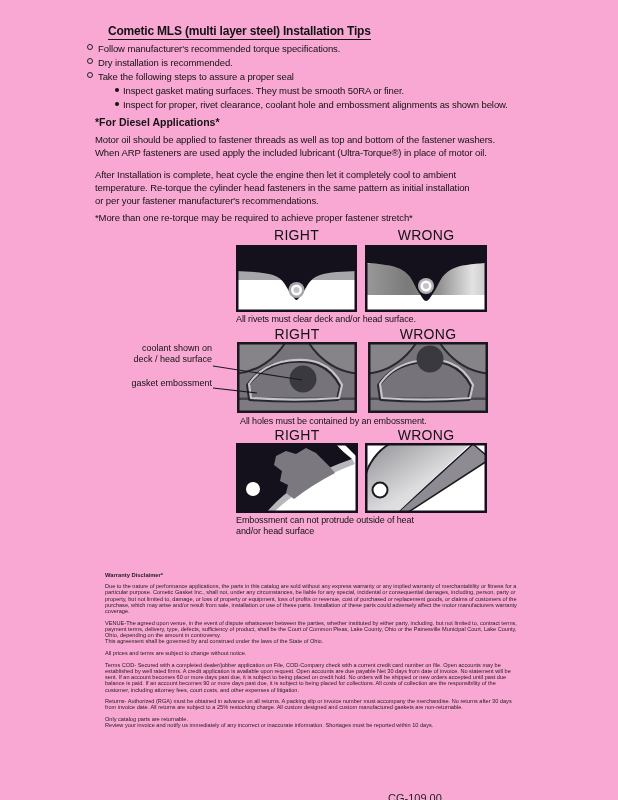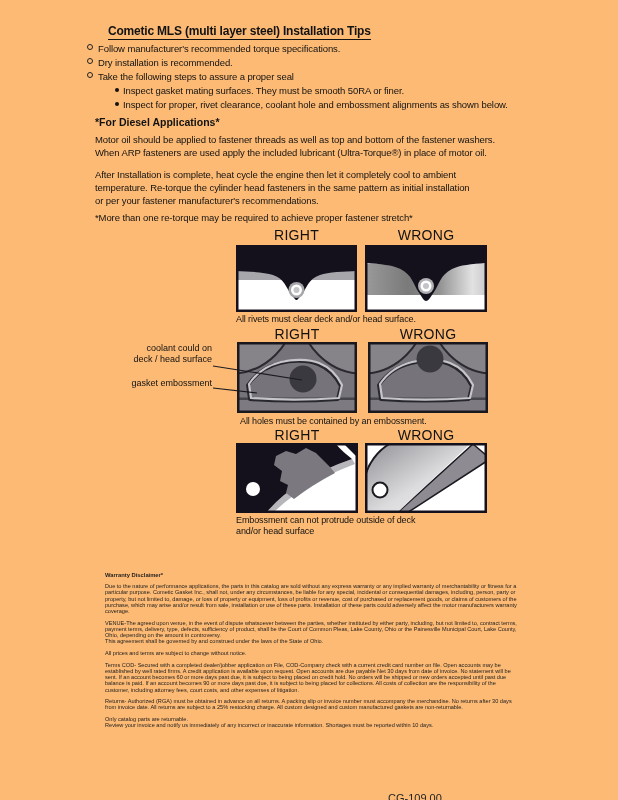--- a/index.html
+++ b/index.html
@@ -1,16 +1,16 @@
 <!DOCTYPE html>
 <html><head>
 <meta charset="utf-8">
 <style>
   html,body{margin:0;padding:0;background:#fff;}
-  .page{position:relative;width:618px;height:800px;background:#fdba74;
+  .page{position:relative;width:618px;height:800px;background:#f9a8d4;
         font-family:"Liberation Sans",sans-serif;color:#121212;overflow:hidden;}
 
   .title{position:absolute;left:108px;top:24px;font-size:12px;font-weight:bold;
          letter-spacing:-0.2px;border-bottom:1.5px solid #121212;padding-bottom:1px;}
 
   .bullets{position:absolute;left:87px;top:42px;font-size:9.5px;line-height:14px;
            letter-spacing:-0.1px;}
   .brow{white-space:nowrap;}
   .brow.sub{margin-left:28px;}
   .m1{display:inline-block;width:4px;height:4px;border:1px solid #222;border-radius:50%;
@@ -99,21 +99,21 @@
       <circle cx="61" cy="41" r="3" fill="#c4c3c7"></circle>
       <rect x="1.25" y="1.25" width="119.5" height="64.5" fill="none" stroke="#14101c" stroke-width="2.5"></rect>
     </svg>
   </div>
 
   <div class="caption" style="left:236px;top:314px;">All rivets must clear deck and/or head surface.</div>
 
   <div class="plabel" style="left:237px;top:326px;width:120px;">RIGHT</div>
   <div class="plabel" style="left:368px;top:326px;width:120px;">WRONG</div>
 
-  <div class="ann" style="top:343px;">coolant could on
+  <div class="ann" style="top:343px;">coolant shown on
 deck / head surface</div>
   <div class="ann" style="top:378px;">gasket embossment</div>
 
   <svg class="leader" width="105" height="50">
     <line x1="8" y1="14" x2="97" y2="28" stroke="#1c1a21" stroke-width="1.2"></line>
     <line x1="8" y1="36" x2="52" y2="41" stroke="#1c1a21" stroke-width="1.2"></line>
   </svg>
 
   <div class="panel" style="left:237px;top:342px;">
     <svg width="120" height="71" viewBox="0 0 120 71">
@@ -175,21 +175,21 @@
       </defs>
       <rect width="122" height="70" fill="#ffffff"></rect>
       <path d="M32,70 L108,1 L122,13 L122,18 L42,70 Z" fill="#8e8c92" stroke="#1c1a21" stroke-width="1.5" stroke-linejoin="round"></path>
       <path d="M26,0 H106 L32,70 L0,70 L0,34 C3,21 12,8 26,0 Z" fill="url(#gradB)"></path>
       <path d="M26,0 C12,8 3,21 0,34" fill="none" stroke="#1c1a21" stroke-width="2"></path>
       <circle cx="15" cy="47" r="7.5" fill="#ffffff" stroke="#1c1a21" stroke-width="2"></circle>
       <rect x="1.25" y="1.25" width="119.5" height="67.5" fill="none" stroke="#14101c" stroke-width="2.5"></rect>
     </svg>
   </div>
 
-  <div class="caption" style="left:236px;top:515px;">Embossment can not protrude outside of deck
+  <div class="caption" style="left:236px;top:515px;">Embossment can not protrude outside of heat
 and/or head surface</div>
 
   <div class="legal">
     <div class="legal-head">Warranty Disclaimer*</div>
     <p>Due to the nature of performance applications, the parts in this catalog are sold without any express warranty or any implied warranty of merchantability or fitness for a particular purpose.  Cometic Gasket Inc., shall not, under any circumstances, be liable for any special, incidental or consequential damages, including, person, party or property, but not limited to, damage, or loss of property or equipment, loss of profits or revenue, cost of purchased or replacement goods, or claims of customers of the purchase, which may arise and/or result from sale, installation or use of these parts.  Installation of these parts could adversely affect the motor manufacturers warranty coverage.</p>
     <p>VENUE-The agreed upon venue, in the event of dispute whatsoever between the parties, whether instituted by either party, including, but not limited to, contract terms, payment terms, delivery, type, defects, sufficiency of product, shall be the Court of Common Pleas, Lake County, Ohio or the Painesville Municipal Court, Lake County, Ohio, depending on the amount in controversy.
 This agreement shall be governed by and construed under the laws of the State of Ohio.</p>
     <p>All prices and terms are subject to change without notice.</p>
     <p>Terms COD- Secured with a completed dealer/jobber application on File, COD-Company check with a current credit card number on file.  Open accounts may be established by well rated firms.  A credit application is available upon request.  Open accounts are due payable Net 30 days from date of invoice.  No statement will be sent.  If an account becomes 60 or more days past due, it is subject to being placed on credit hold.  No orders will be shipped or new orders accepted until past due balance is paid.  If an account becomes 90 or more days past due, it is subject to being placed for collections.  All costs of collection are the responsibility of the customer, including attorney fees, court costs, and other expenses of litigation.</p>
     <p>Returns- Authorized (RGA) must be obtained in advance on all returns.  A packing slip or invoice number must accompany the merchandise.  No returns after 30 days from invoice date.  All returns are subject to a 25% restocking charge.  All custom designed and custom manufactured gaskets are non-returnable.</p>

